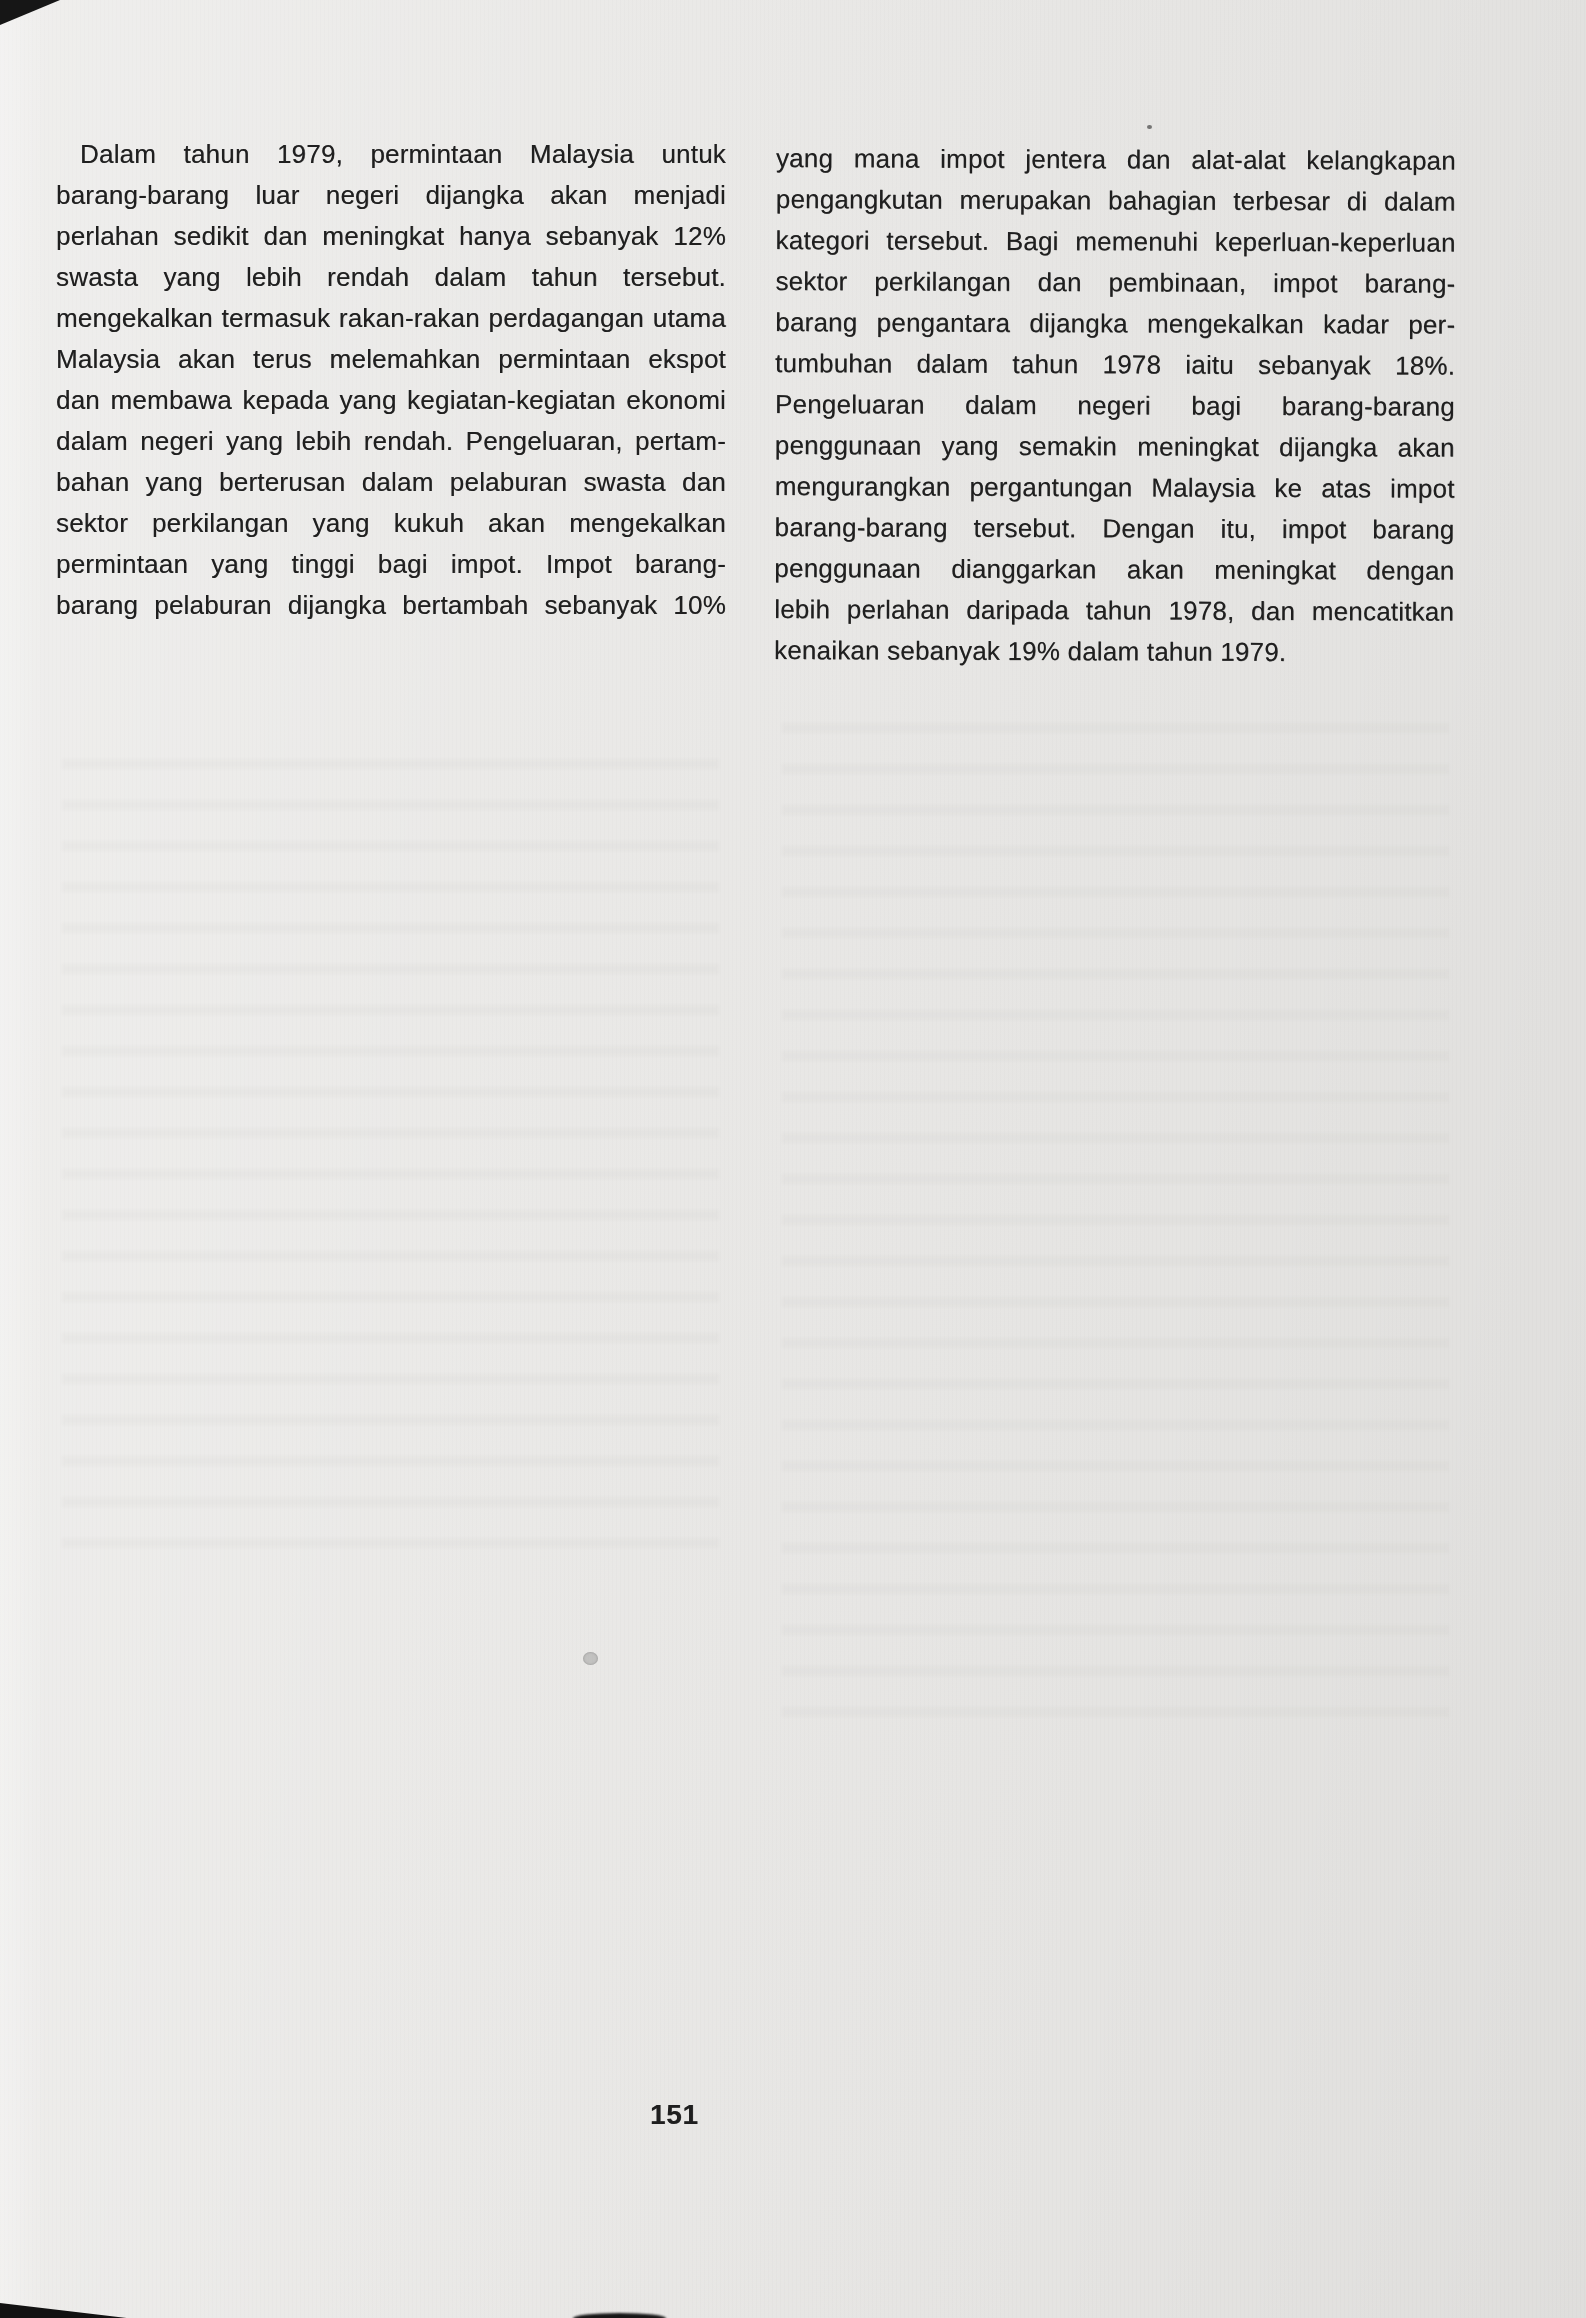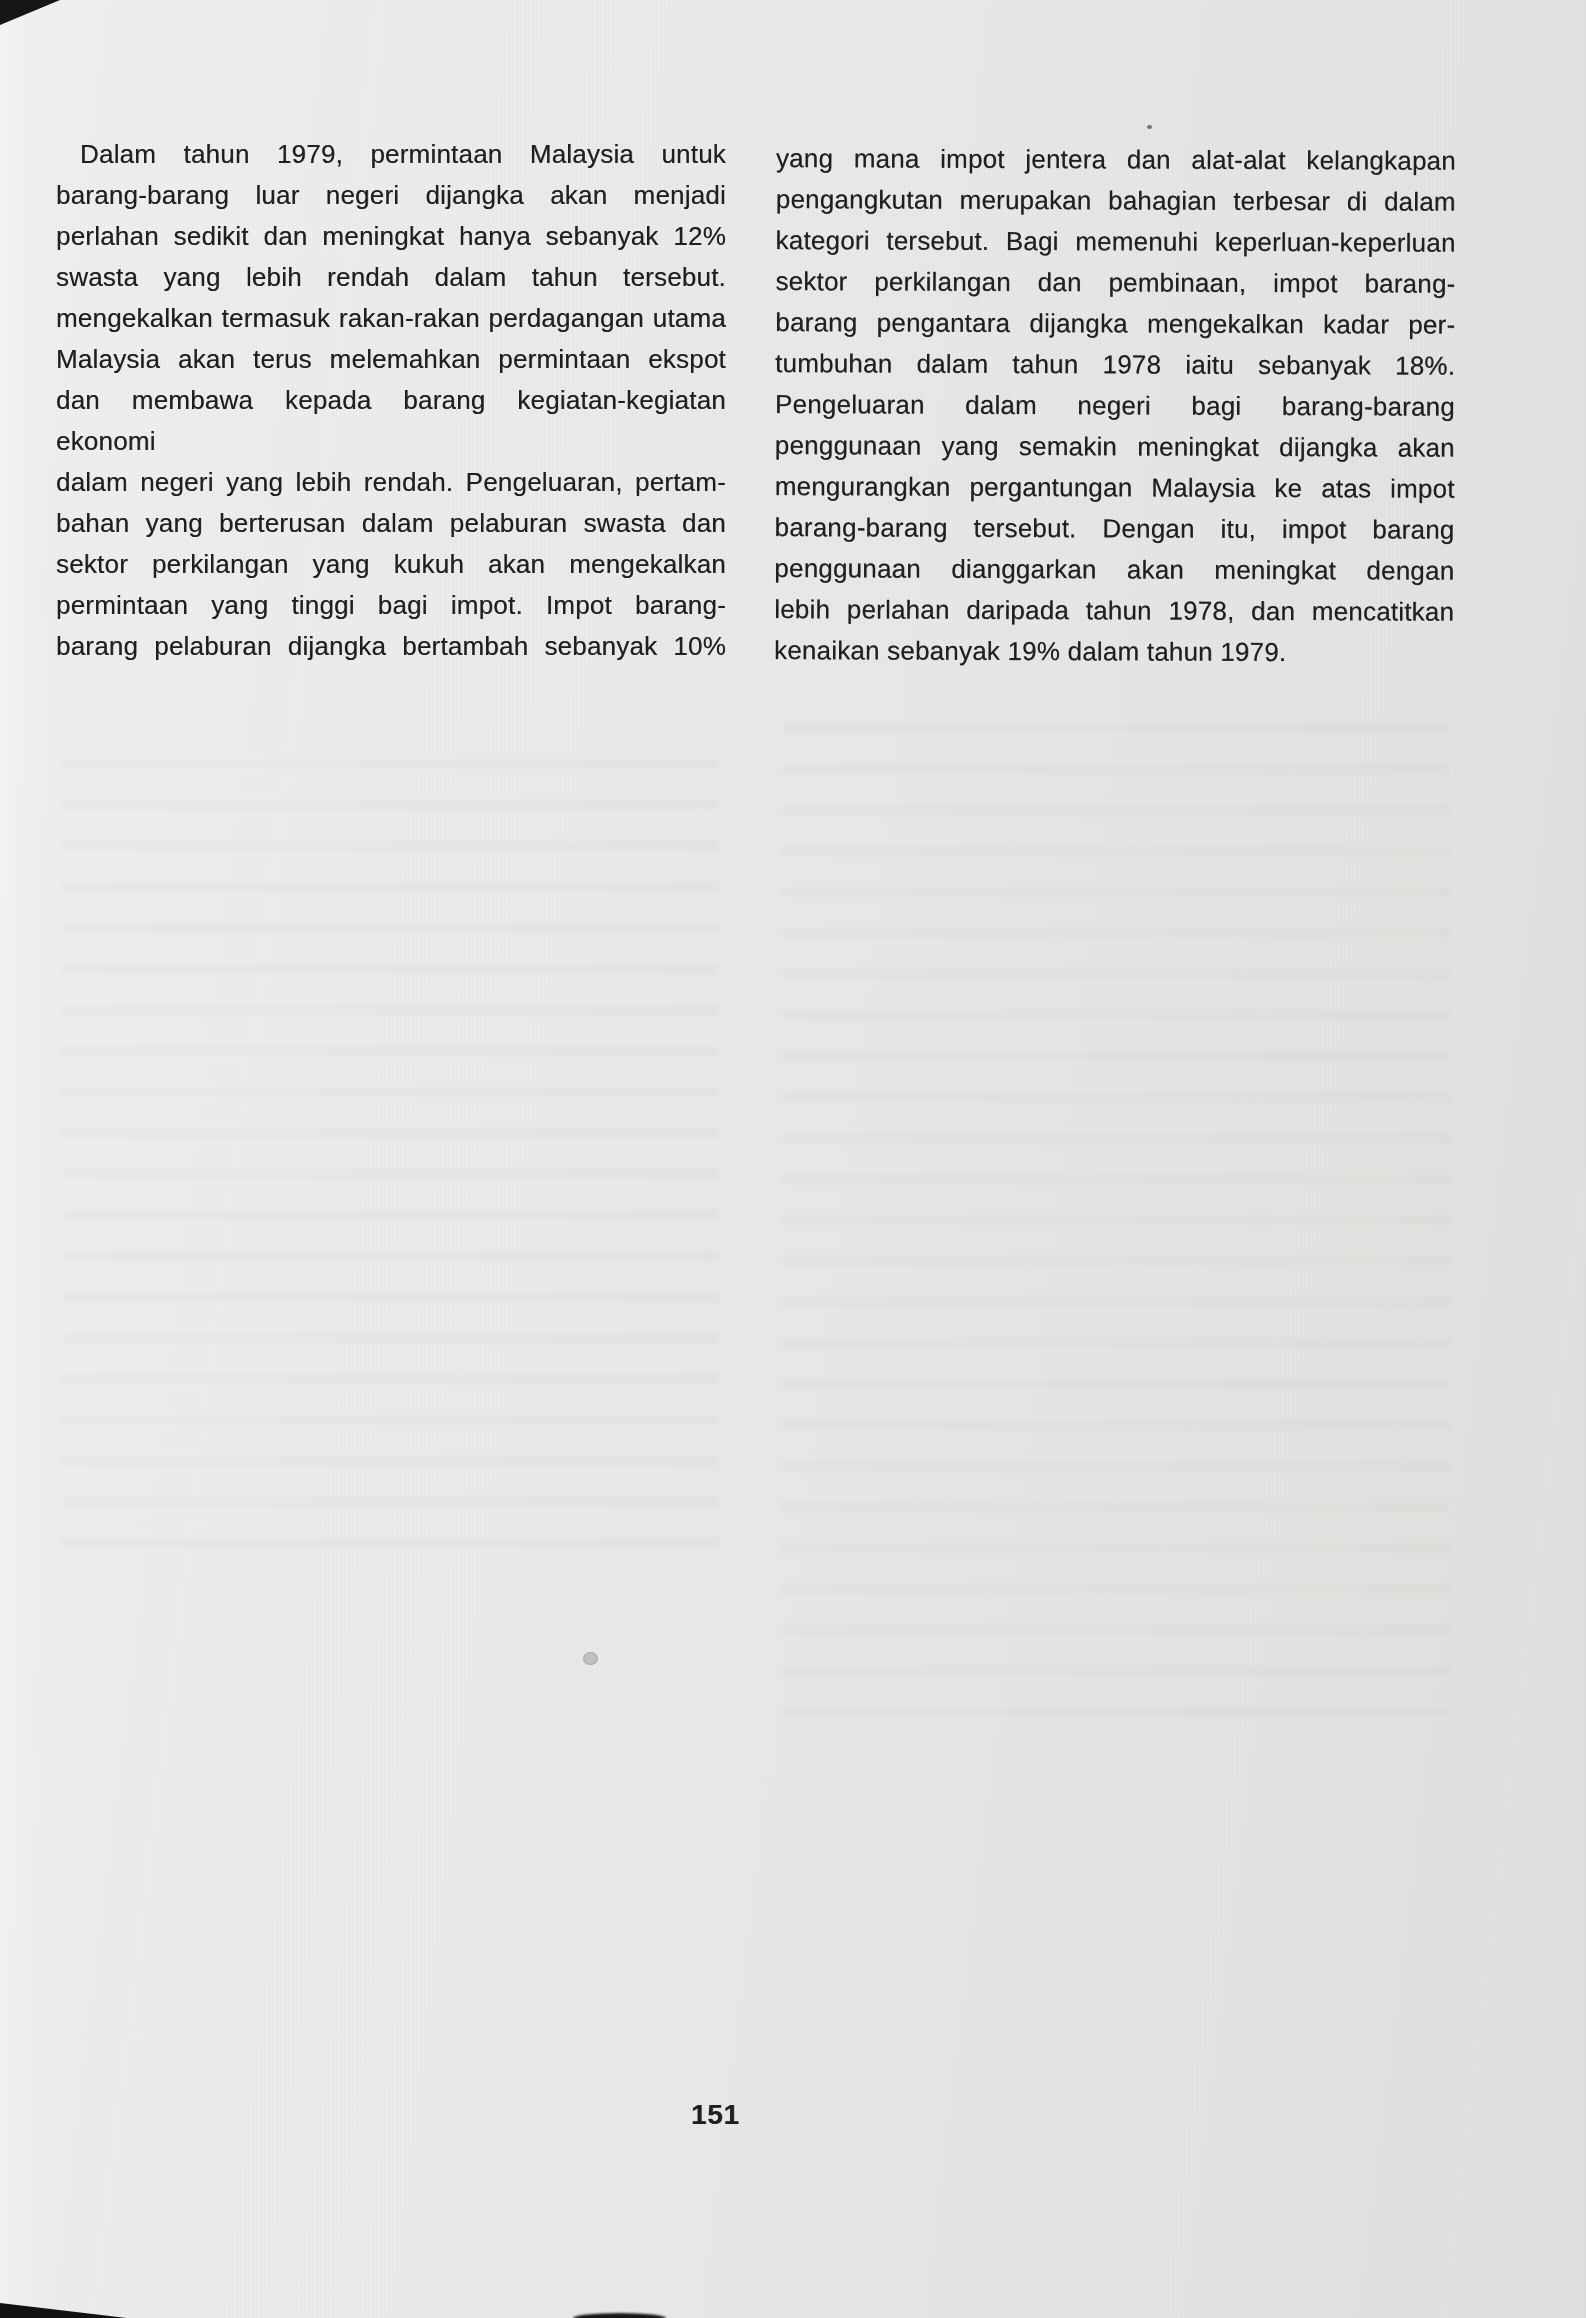--- a/index.html
+++ b/index.html
@@ -44,21 +44,21 @@
     white-space: normal;
   }
   .line.indent { text-indent: 24px; }
   .line.last   { text-align-last: left; }
 
   .page-number {
     position: absolute;
     left: 650px;
     top: 2099px;
     width: 131px;
-    text-align: center;
+    text-align: left;
     font-size: 28px;
     font-weight: bold;
     letter-spacing: 0.7px;
     text-shadow: 0.3px 0.3px 0.4px rgba(25,25,25,0.5);
   }
 
   
   .ghost {
     position: absolute;
     filter: blur(1.6px);
@@ -120,21 +120,21 @@
 
   <div class="left-edge-light"></div>
 
   <div class="column col-left">
     <div class="line indent">Dalam tahun 1979, permintaan Malaysia untuk</div>
     <div class="line">barang-barang luar negeri dijangka akan menjadi</div>
     <div class="line">perlahan sedikit dan meningkat hanya sebanyak 12%</div>
     <div class="line">swasta yang lebih rendah dalam tahun tersebut.</div>
     <div class="line">mengekalkan termasuk rakan-rakan perdagangan utama</div>
     <div class="line">Malaysia akan terus melemahkan permintaan ekspot</div>
-    <div class="line">dan membawa kepada barang kegiatan-kegiatan ekonomi</div>
+    <div class="line">dan membawa kepada yang kegiatan-kegiatan ekonomi</div>
     <div class="line">dalam negeri yang lebih rendah. Pengeluaran, pertam-</div>
     <div class="line">bahan yang berterusan dalam pelaburan swasta dan</div>
     <div class="line">sektor perkilangan yang kukuh akan mengekalkan</div>
     <div class="line">permintaan yang tinggi bagi impot. Impot barang-</div>
     <div class="line">barang pelaburan dijangka bertambah sebanyak 10%</div>
   </div>
 
   <div class="column col-right">
     <div class="line">yang mana impot jentera dan alat-alat kelangkapan</div>
     <div class="line">pengangkutan merupakan bahagian terbesar di dalam</div>

